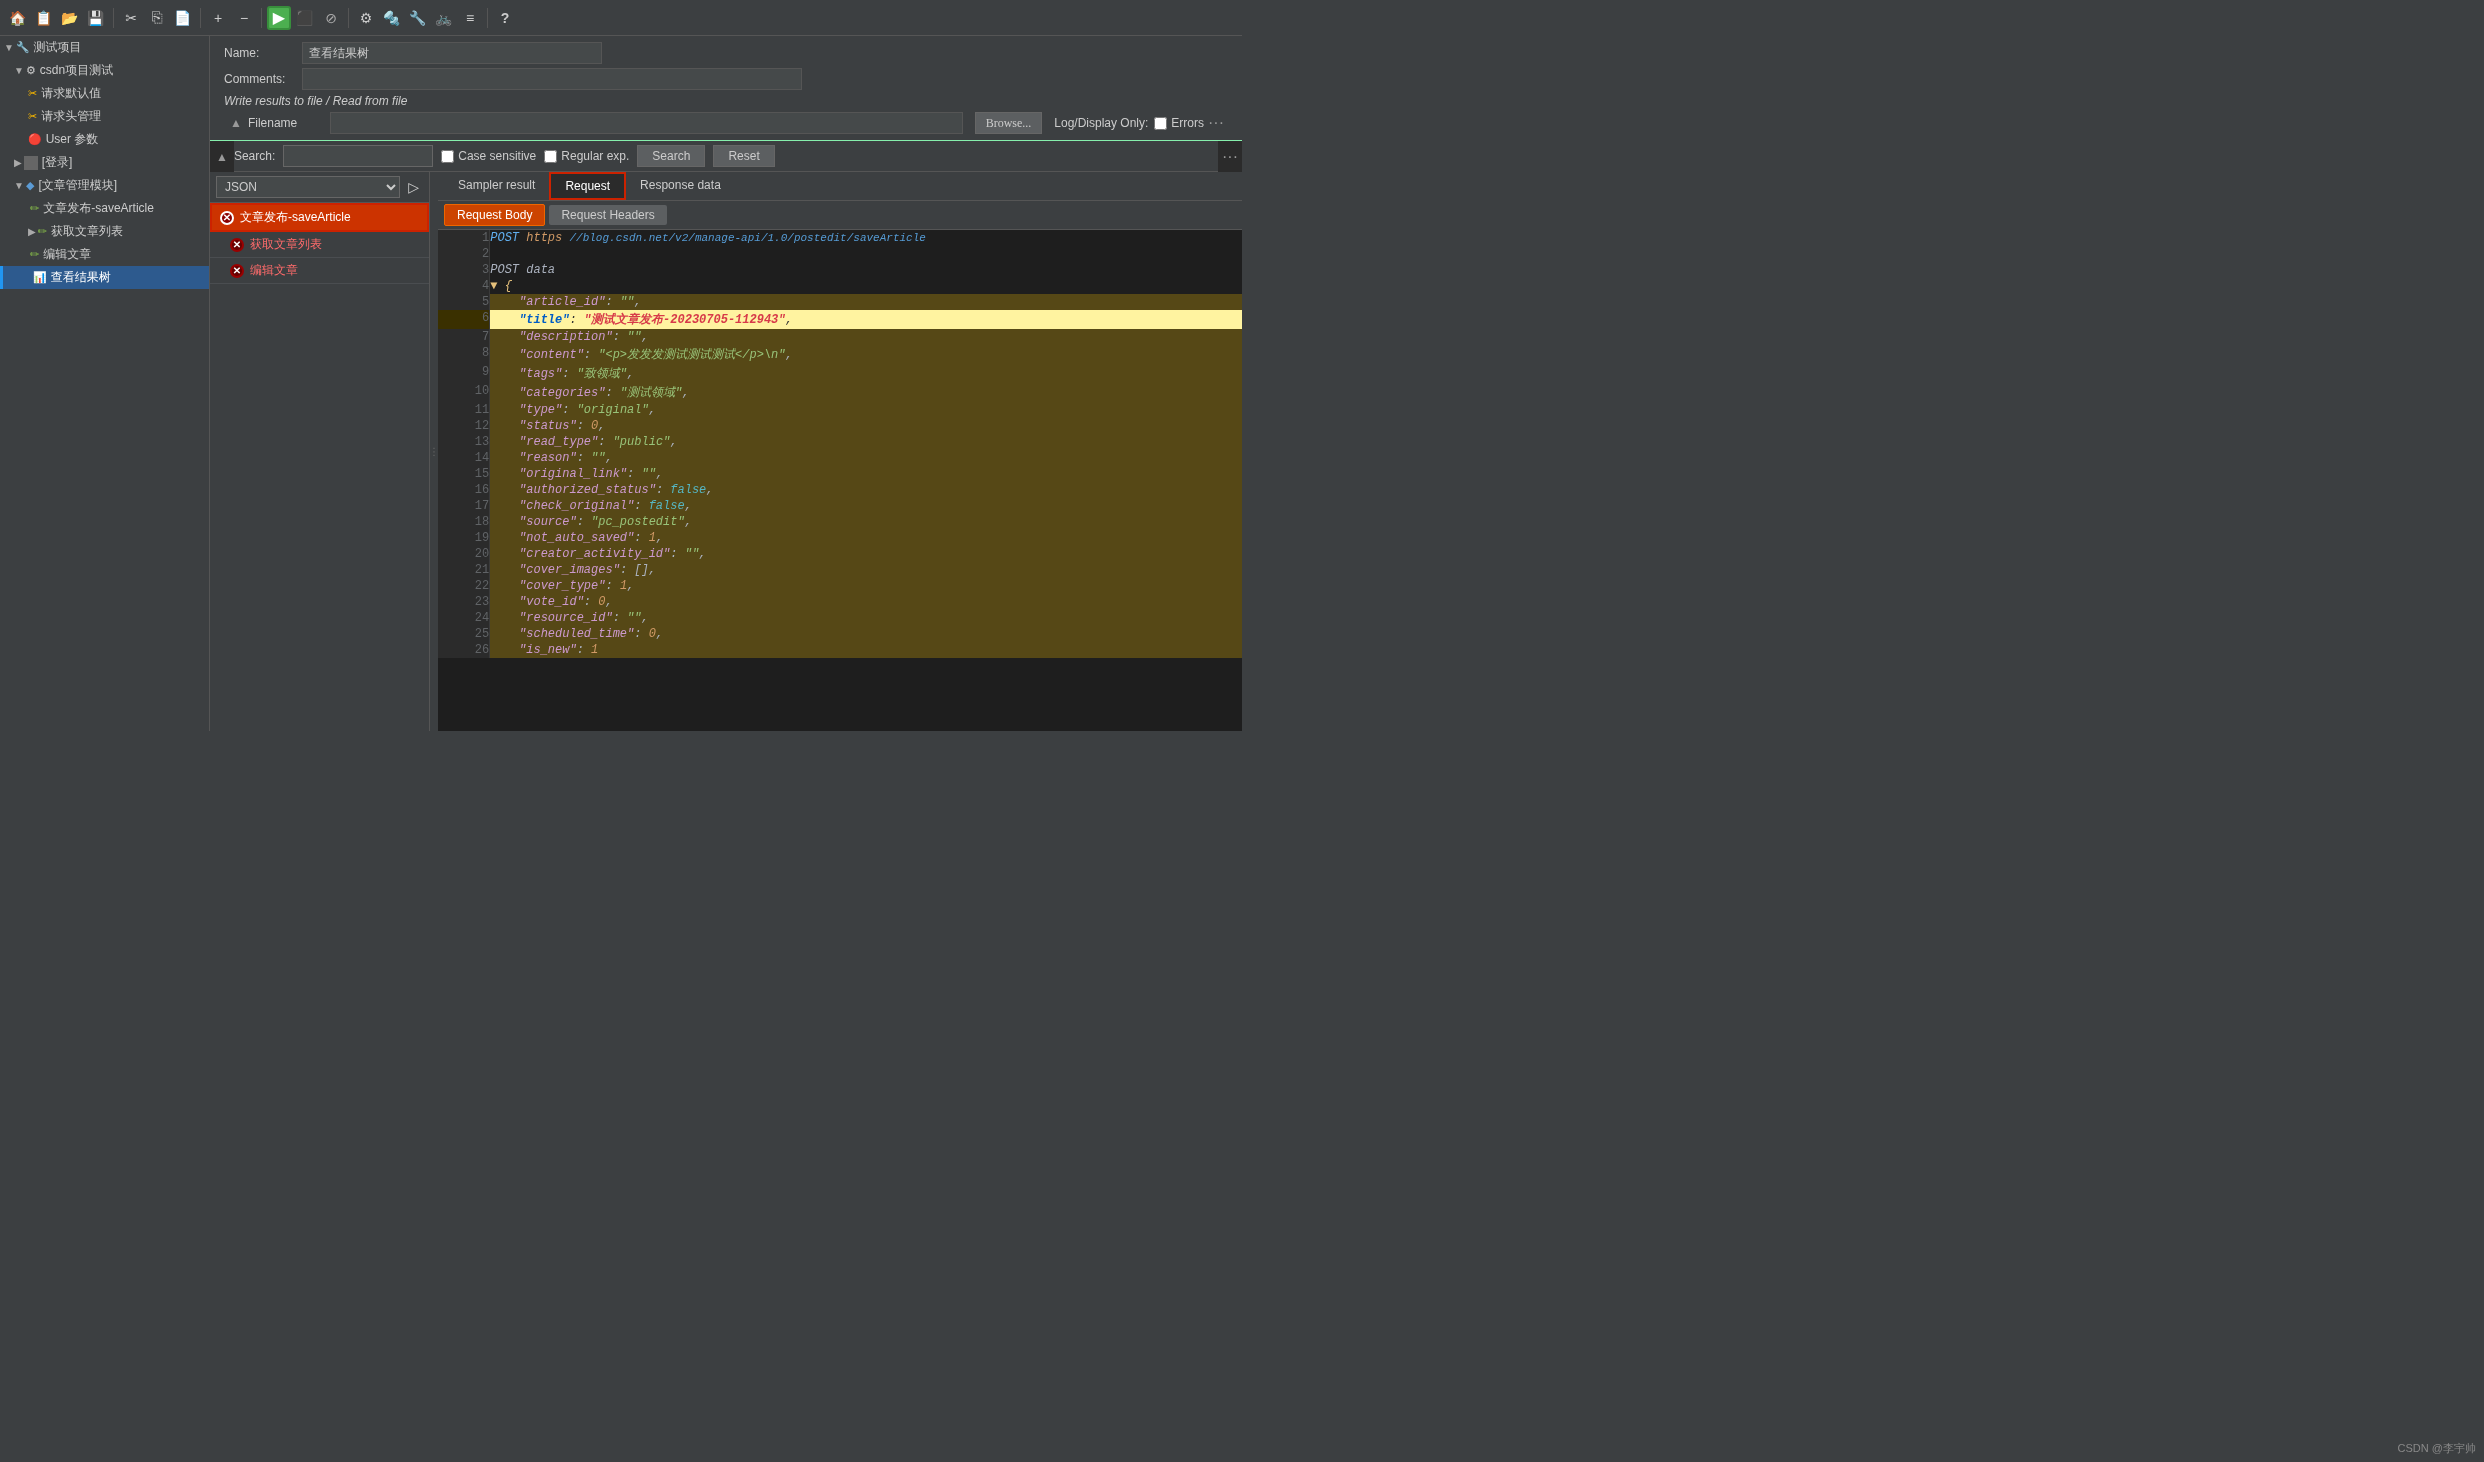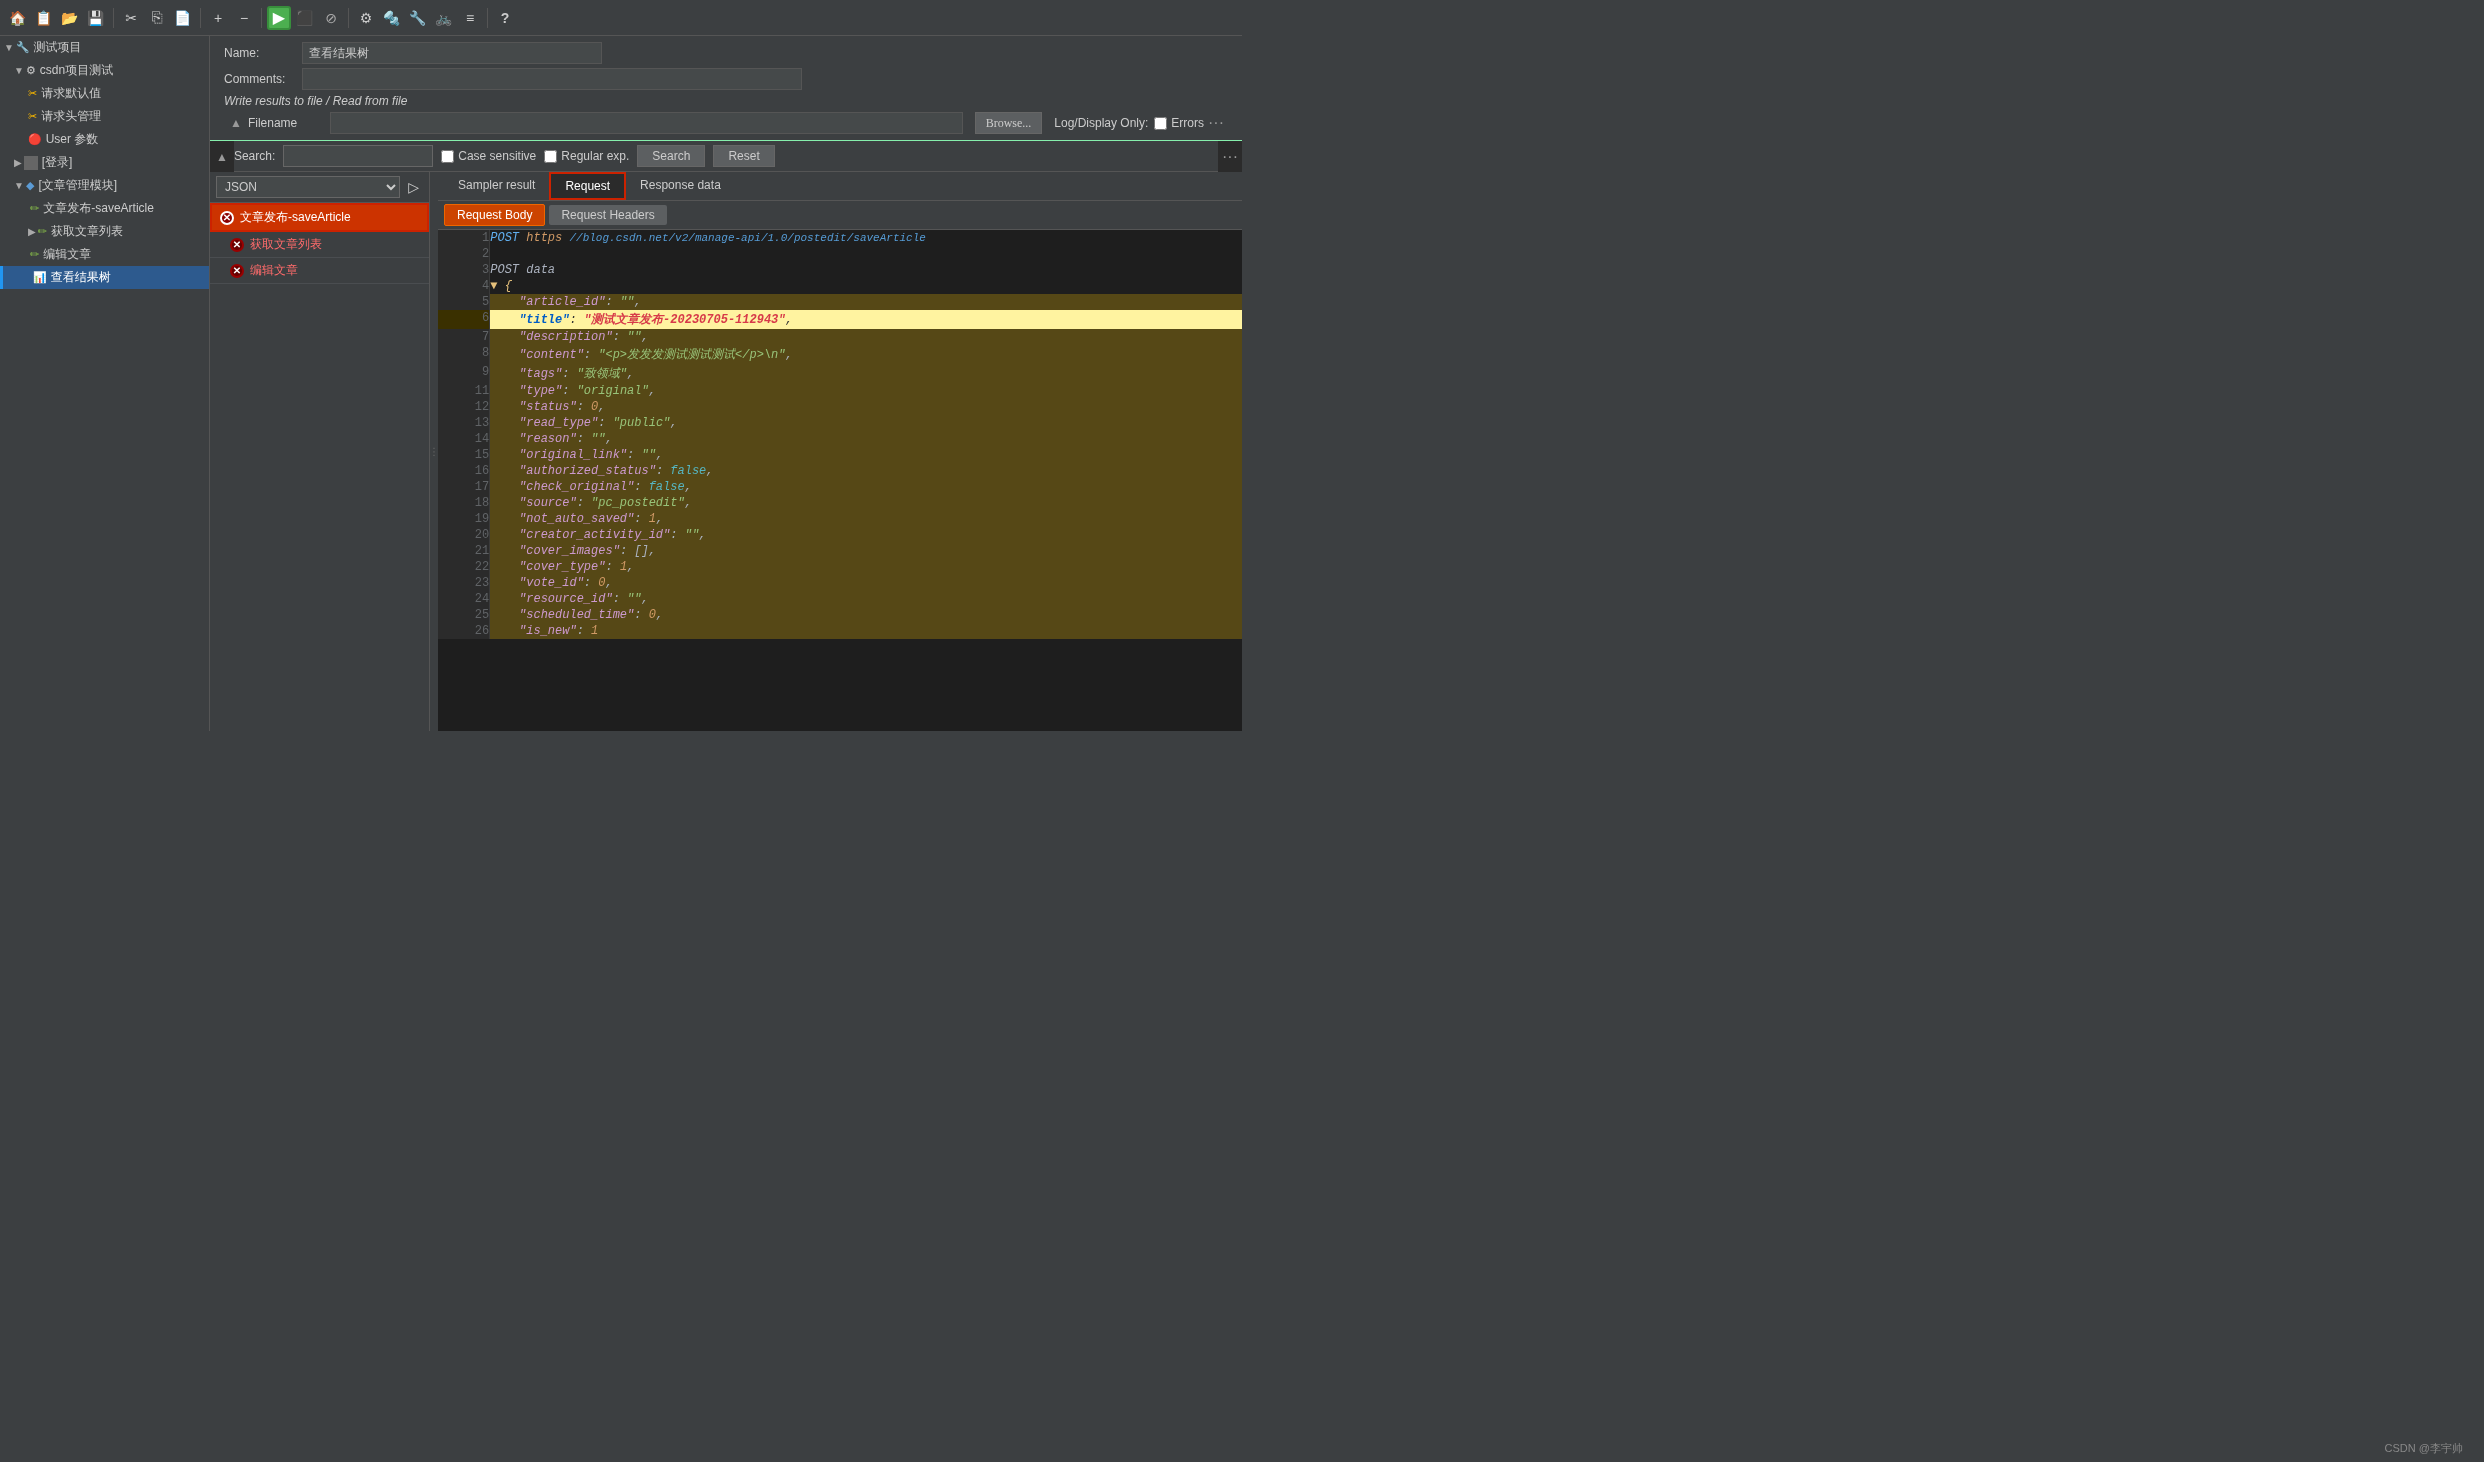--- a/index.html
+++ b/index.html
@@ -416,21 +416,21 @@
 
     
     .boxed-red {
       border: 2px solid #cc2200 !important;
     }
 
     
     .watermark {
       position: fixed;
       bottom: 6px;
-      right: 21px;
+      right: 8px;
       color: #888;
       font-size: 11px;
       pointer-events: none;
     }
 
     
     .three-dots {
       color: #999;
       font-size: 16px;
       cursor: pointer;
@@ -673,20 +673,24 @@
             </tr>
             <tr>
               <td class="line-num">8</td>
               <td class="line-content highlight-mark">&nbsp;&nbsp;&nbsp;&nbsp;<span class="kw-pink">"content"</span><span class="kw-white">: </span><span class="kw-string">"&lt;p&gt;发发发测试测试测试&lt;/p&gt;\n"</span><span class="kw-white">,</span></td>
             </tr>
             <tr>
               <td class="line-num">9</td>
               <td class="line-content highlight-mark">&nbsp;&nbsp;&nbsp;&nbsp;<span class="kw-pink">"tags"</span><span class="kw-white">: </span><span class="kw-string">"致领域"</span><span class="kw-white">,</span></td>
             </tr>
             <tr>
+              <td class="line-num">10</td>
+              <td class="line-content highlight-mark">&nbsp;&nbsp;&nbsp;&nbsp;<span class="kw-pink">"categories"</span><span class="kw-white">: </span><span class="kw-string">"测试领域"</span><span class="kw-white">,</span></td>
+            </tr>
+            <tr>
               <td class="line-num">11</td>
               <td class="line-content highlight-mark">&nbsp;&nbsp;&nbsp;&nbsp;<span class="kw-pink">"type"</span><span class="kw-white">: </span><span class="kw-string">"original"</span><span class="kw-white">,</span></td>
             </tr>
             <tr>
               <td class="line-num">12</td>
               <td class="line-content highlight-mark">&nbsp;&nbsp;&nbsp;&nbsp;<span class="kw-pink">"status"</span><span class="kw-white">: </span><span class="kw-orange">0</span><span class="kw-white">,</span></td>
             </tr>
             <tr>
               <td class="line-num">13</td>
               <td class="line-content highlight-mark">&nbsp;&nbsp;&nbsp;&nbsp;<span class="kw-pink">"read_type"</span><span class="kw-white">: </span><span class="kw-string">"public"</span><span class="kw-white">,</span></td>

